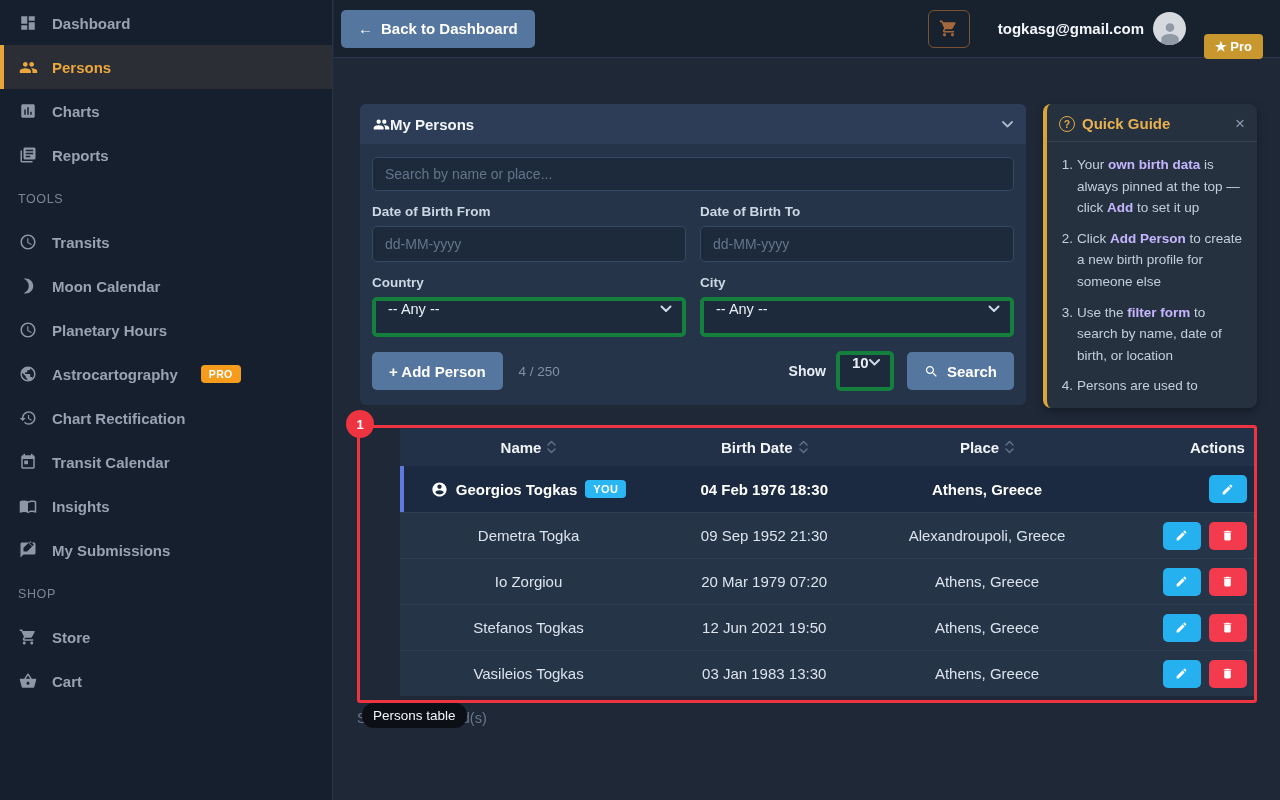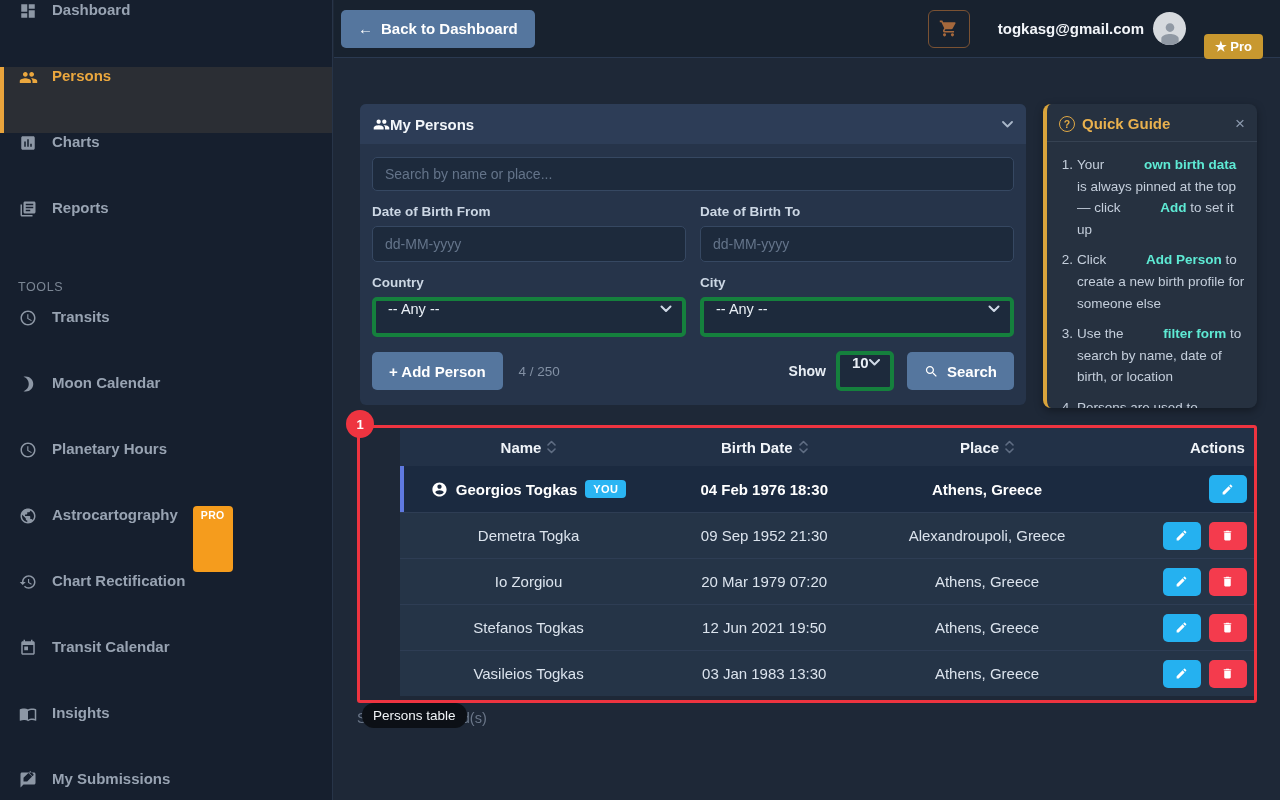--- a/index.html
+++ b/index.html
@@ -12,28 +12,28 @@
   }
 
   
   .sidebar { position:absolute; left:0; top:0; width:333px; height:800px;
     background:#161f2e; border-right:1px solid #273448; z-index:5; }
   .sb-header { height:58px; border-bottom:1px solid #2a3950; display:flex;
     align-items:center; justify-content:center; position:relative; }
   .brand { color:#e9edf3; font-size:17px; letter-spacing:3px; }
   .collapse-btn { position:absolute; right:14px; top:22px; color:#fff; cursor:pointer; display:flex; }
   .nav { padding-top:1px; }
-  .nav-item { height:66px; display:flex; gap:14px;
+  .nav-item { height:44px; display:flex; align-items:center; gap:14px;
     padding-left:18px; color:#98a3b2; font-weight:bold; font-size:15px; cursor:pointer; }
   .nav-item .ico { width:20px; height:20px; display:flex; align-items:center; justify-content:center; color:#8d97a5; }
   .nav-item.active { background:#2b2e34; border-left:4px solid #e9a43c; padding-left:14px; color:#eba73e; }
   .nav-item.active .ico { color:#eba73e; }
   .section-label { height:43px; display:flex; align-items:center; padding-left:18px;
     color:#7b8694; font-size:12.5px; letter-spacing:0.6px; }
-  .pro-chip { margin-left:1px; background:#f59c1d; color:#fff; font-size:10.5px;
+  .pro-chip { margin-left:9px; background:#f59c1d; color:#fff; font-size:10.5px;
     font-weight:bold; padding:3px 8px; border-radius:4px; letter-spacing:0.3px; }
 
   
   .topbar { position:absolute; left:334px; top:0; width:946px; height:58px;
     background:#18222f; border-bottom:1px solid #2a3950; display:flex;
     align-items:center; padding:0 17px 0 7px; z-index:4; }
   .btn-steel { background:#55769e; color:#fff; font-weight:bold; font-size:15px;
     height:38px; border:none; border-radius:5px; padding:0 17px; display:inline-flex;
     align-items:center; gap:8px; cursor:pointer; font-family:inherit; }
   .cart-btn { margin-left:auto; width:42px; height:38px; border:1px solid #7a5233;
@@ -78,21 +78,21 @@
   .guide-header { display:flex; align-items:center; gap:7px; padding:11px 12px 9px;
     border-bottom:1px solid rgba(141,157,178,0.16); }
   .help-icon { width:16px; height:16px; border:1.5px solid #e0a845; border-radius:50%;
     color:#e0a845; font-size:10.5px; font-weight:bold; display:flex; align-items:center;
     justify-content:center; flex:none; }
   .guide-title { color:#e9b14e; font-weight:bold; font-size:15px; }
   .guide-close { margin-left:auto; color:#8b99ad; font-size:17px; line-height:1; cursor:pointer; }
   .guide-body { padding:12px 10px 0 8px; }
   .g-item { display:flex; margin-bottom:9px; color:#c4cedb; font-size:13.5px; line-height:1.6; }
   .g-num { width:18px; flex:none; text-align:right; margin-right:4px; }
-  .g-text b { color:#5eead4;margin-left:36px; }
+  .g-text b { color:#c4b5fd; }
 
   
   .table-wrap { position:absolute; left:360px; top:428px; width:897px; z-index:1;padding-left:40px; }
   .t-header { display:grid; grid-template-columns:30% 25% 27% 18%; height:38px;
     background:#223147; align-items:center; color:#f0f4f9; font-weight:bold; font-size:15px; }
   .th { display:flex; justify-content:center; align-items:center; gap:6px; cursor:pointer; }
   .th.actions { justify-content:flex-end; padding-right:12px; cursor:default; }
   .t-row { display:grid; grid-template-columns:30% 25% 27% 18%; height:46px;
     background:#253447; border-top:1px solid #2e3d54; align-items:center;
     color:#dbe3ed; font-size:15px; }

